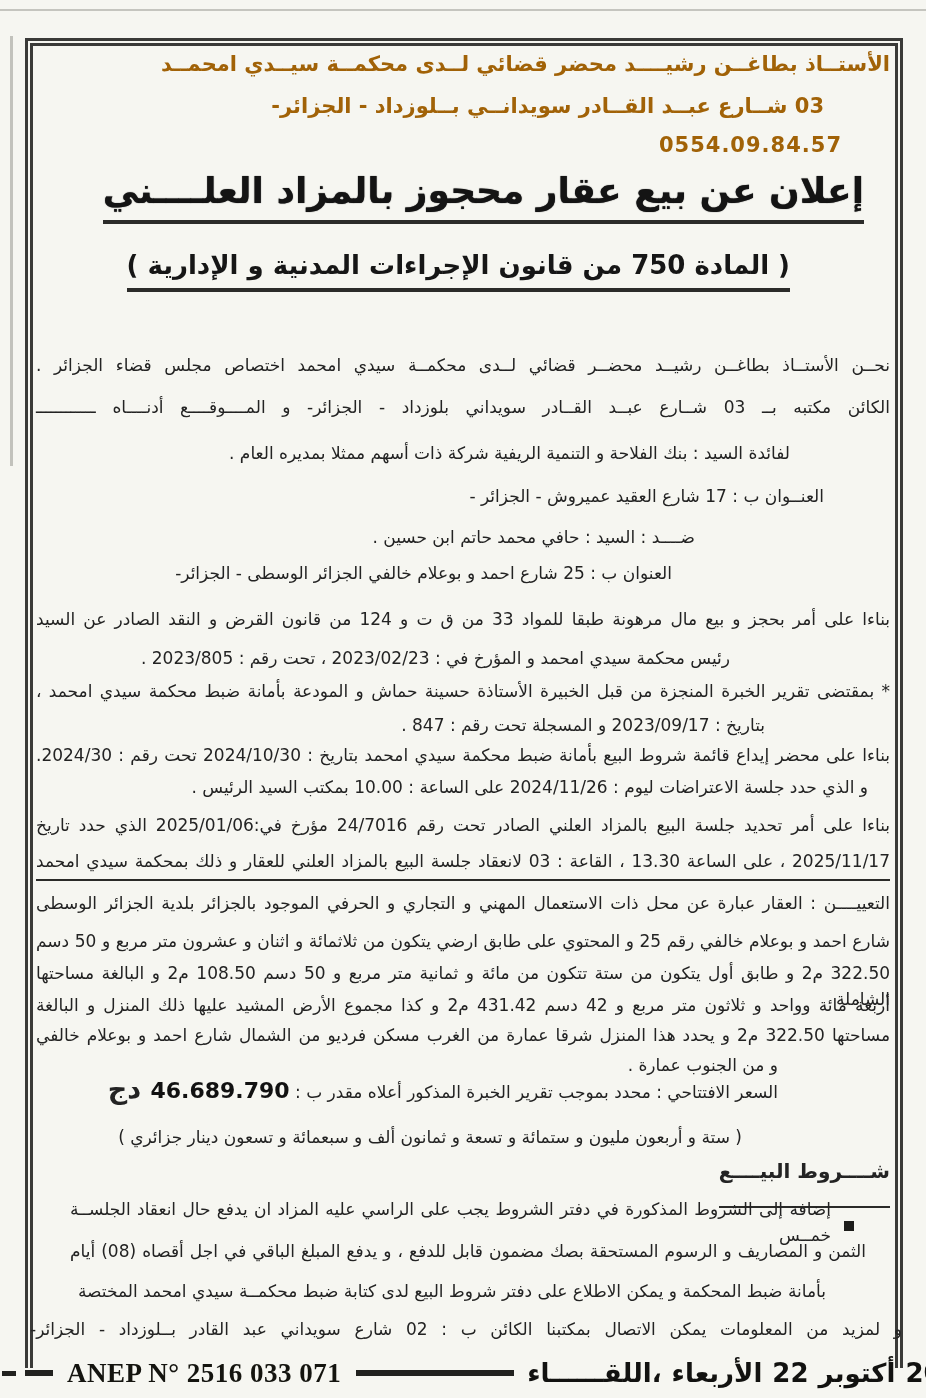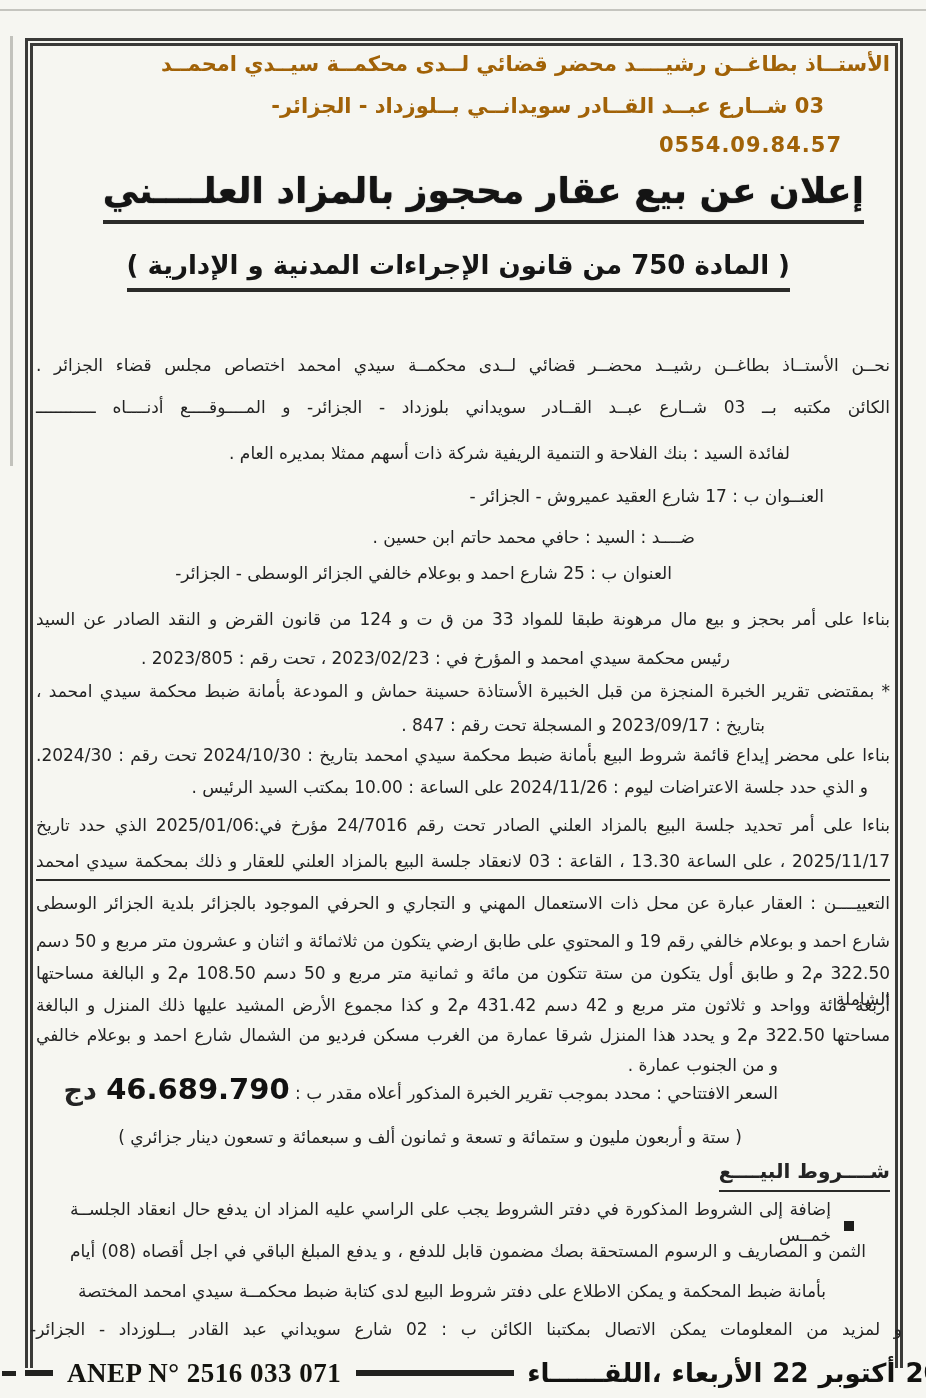--- a/index.html
+++ b/index.html
@@ -35,24 +35,24 @@
   }
   .subWrap{top:250px;right:136px;direction:rtl;text-align:right;}
   .subtitle{
     display:inline-block;font-size:26px;font-weight:800;color:#161616;
     border-bottom:4px solid #2c2c2a;padding-bottom:8px;white-space:nowrap;
   }
   
   .row{direction:rtl;text-align:right;white-space:nowrap;font-size:17px;line-height:26px;color:#232323;}
   .just{left:36px;right:36px;white-space:normal;text-align:justify;text-align-last:justify;}
   .under{border-bottom:2px solid #2a2a28;padding-bottom:5px;}
-  .amount{font-size:29px;font-weight:800;color:#111;}
+  .amount{font-size:22px;font-weight:800;color:#111;}
   .dj{font-size:27px;font-weight:800;}
   .condHead{font-size:20px;font-weight:800;}
-  .condHead span{display:inline-block;border-bottom:2px solid #2a2a28;padding-bottom:6px;text-align:center;}
+  .condHead span{display:inline-block;border-bottom:2px solid #2a2a28;padding-bottom:22px;text-align:center;}
   .bulletRow{display:flex;direction:rtl;align-items:center;}
   .bullet{width:10px;height:10px;background:#1d1d1b;margin-top:7px;margin-left:13px;flex:0 0 auto;}
   .bulletText{flex:1;text-align:justify;text-align-last:justify;white-space:normal;}
   
   .footer{left:0;right:0;top:1352px;height:42px;display:flex;direction:ltr;align-items:center;}
   .dash{background:#22221f;height:5px;flex:0 0 auto;}
   .dashA{width:14px;margin-left:2px;}
   .dashB{width:28px;margin-left:9px;height:6px;}
   .anep{font-family:"Liberation Serif",serif;font-weight:700;font-size:27px;color:#14140f;margin-left:14px;white-space:nowrap;letter-spacing:.5px;}
   .dashC{width:158px;margin-left:15px;height:6px;}
@@ -86,21 +86,21 @@
 <div class="abs row" style="top:560px;right:254px">العنوان ب : 25 شارع احمد و بوعلام خالفي الجزائر الوسطى - الجزائر-</div>
 <div class="abs row just" style="top:606px">بناءا على أمر بحجز و بيع مال مرهونة طبقا للمواد 33 من ق ت و 124 من قانون القرض و النقد الصادر عن السيد</div>
 <div class="abs row" style="top:645px;right:196px">رئيس محكمة سيدي امحمد و المؤرخ في : 2023/02/23 ، تحت رقم : 2023/805 .</div>
 <div class="abs row just" style="top:678px">* بمقتضى تقرير الخبرة المنجزة من قبل الخبيرة الأستاذة حسينة حماش و المودعة بأمانة ضبط محكمة سيدي امحمد ،</div>
 <div class="abs row" style="top:712px;right:161px">بتاريخ : 2023/09/17  و المسجلة تحت رقم : 847 .</div>
 <div class="abs row just" style="top:742px">بناءا على محضر إيداع قائمة شروط البيع بأمانة ضبط  محكمة سيدي امحمد بتاريخ : 2024/10/30 تحت رقم : 2024/30.</div>
 <div class="abs row" style="top:774px;right:58px">و الذي حدد جلسة الاعتراضات ليوم : 2024/11/26  على الساعة : 10.00 بمكتب السيد الرئيس .</div>
 <div class="abs row just" style="top:812px">بناءا على أمر تحديد جلسة البيع بالمزاد العلني الصادر تحت رقم 24/7016 مؤرخ في:2025/01/06 الذي حدد تاريخ</div>
 <div class="abs row just under" style="top:848px">2025/11/17 ، على الساعة 13.30 ، القاعة : 03 لانعقاد جلسة البيع بالمزاد العلني للعقار و ذلك بمحكمة سيدي امحمد</div>
 <div class="abs row just" style="top:890px">التعييــــن :  العقار عبارة عن محل ذات الاستعمال المهني و التجاري و الحرفي الموجود بالجزائر بلدية الجزائر الوسطى</div>
-<div class="abs row just" style="top:928px">شارع احمد و بوعلام خالفي رقم 19 و المحتوي على طابق ارضي يتكون من ثلاثمائة و اثنان و عشرون متر مربع و 50 دسم</div>
+<div class="abs row just" style="top:928px">شارع احمد و بوعلام خالفي رقم 25 و المحتوي على طابق ارضي يتكون من ثلاثمائة و اثنان و عشرون متر مربع و 50 دسم</div>
 <div class="abs row just" style="top:960px">322.50 م2 و طابق أول يتكون من ستة تتكون من مائة و ثمانية متر مربع و 50 دسم 108.50 م2 و البالغة مساحتها الشاملة</div>
 <div class="abs row just" style="top:992px">أربعة مائة وواحد و ثلاثون متر مربع و 42 دسم 431.42 م2 و كذا مجموع الأرض المشيد عليها ذلك المنزل و البالغة</div>
 <div class="abs row just" style="top:1022px">مساحتها 322.50 م2 و يحدد هذا المنزل شرقا عمارة  من الغرب مسكن فرديو من الشمال شارع احمد و بوعلام خالفي</div>
 <div class="abs row" style="top:1052px;right:148px">و من الجنوب عمارة .</div>
 
 <div class="abs row" style="top:1076px;right:148px">
   <span>السعر الافتتاحي : محدد بموجب تقرير الخبرة المذكور أعلاه مقدر ب : </span><span class="amount">46.689.790</span><span class="dj"> دج</span>
 </div>
 
 <div class="abs row" style="top:1124px;right:184px">( ستة و أربعون مليون و ستمائة و تسعة و ثمانون ألف و سبعمائة و تسعون دينار جزائري )</div>

